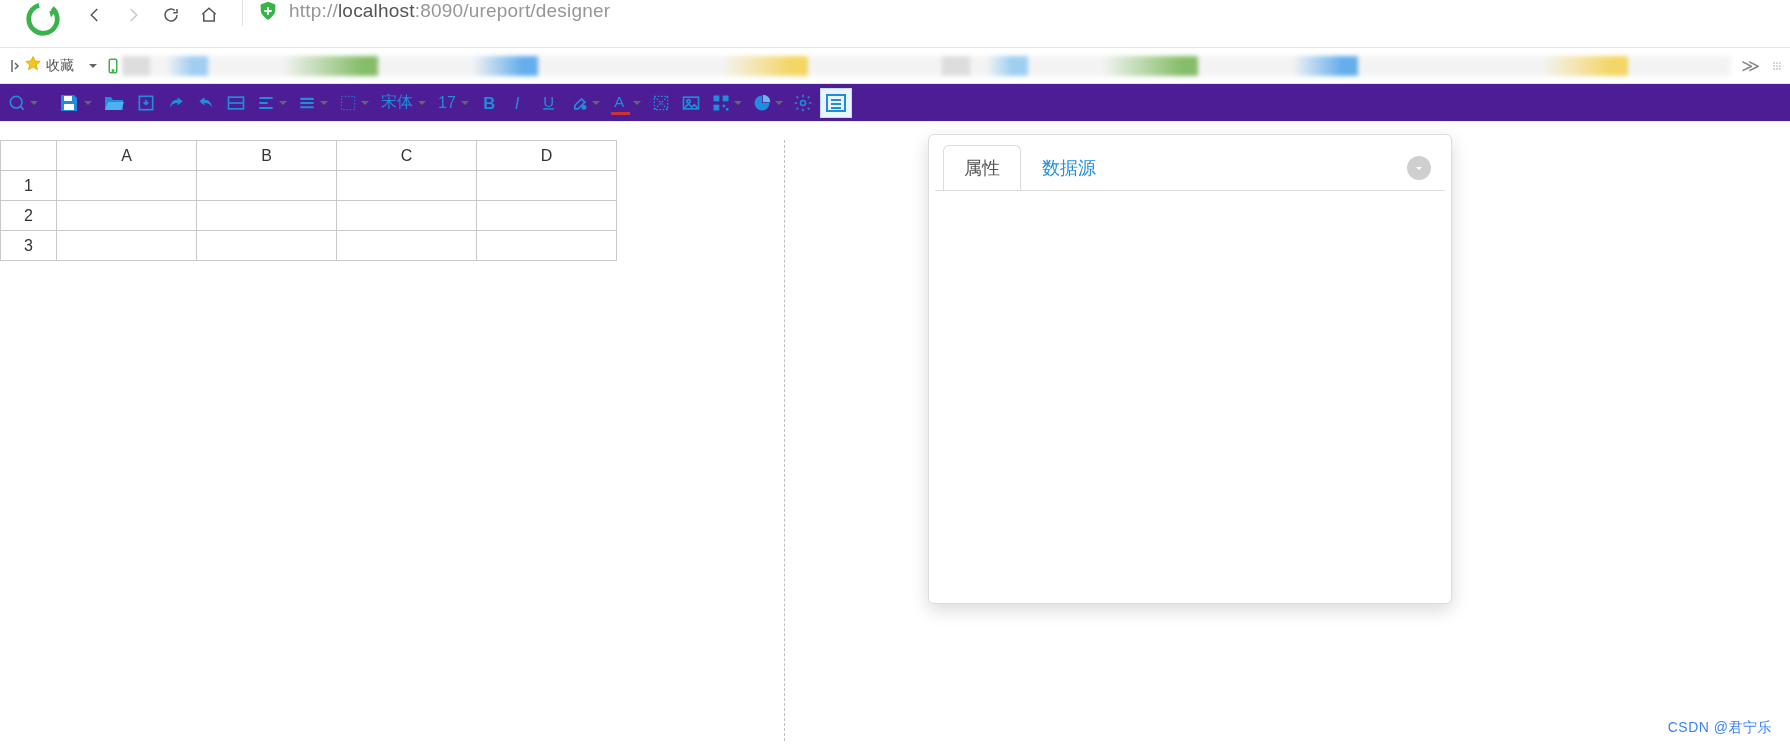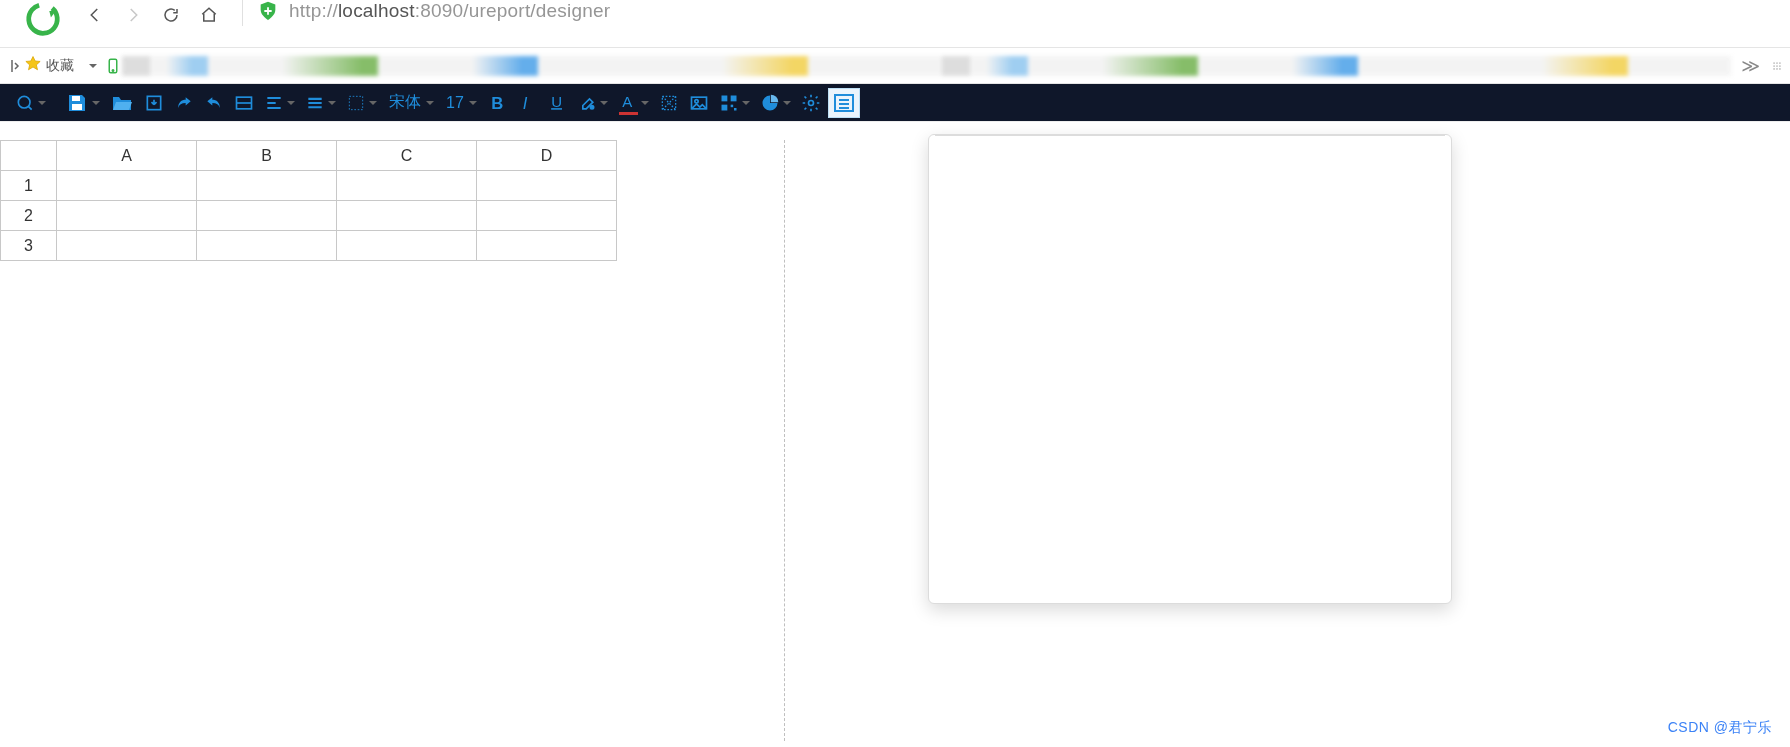--- a/index.html
+++ b/index.html
@@ -19,21 +19,21 @@
 
 .bookmarks { height:36px; display:flex; align-items:center; padding:0 6px; border-bottom:1px solid #e5e5e5; }
 .bookmarks .expand { width:18px; height:18px; color:#666; }
 .fav { display:flex; align-items:center; gap:4px; font-size:14px; color:#555; }
 .fav-star svg { width:18px; height:18px; }
 .bm-blur { flex:1; height:20px; background:repeating-linear-gradient(90deg,#d8d8d8 0 28px,#f2f2f2 28px 44px,#8fc6ef 70px 86px,#f2f2f2 86px 160px,#71b24f 240px 256px,#f2f2f2 256px 350px,#49a0e8 400px 416px,#f2f2f2 416px 600px,#f2cf4a 670px 686px,#f2f2f2 686px 820px); filter:blur(2px); opacity:.85; }
 .bm-more { color:#888; font-size:18px; margin:0 10px; }
 .bm-grip { width:14px; height:14px; color:#bbb; }
 
 
-.designer-toolbar { height:38px; display:flex; align-items:center; padding:0 12px; border-bottom:1px solid #eee; gap:4px; background:#0f172a; }
+.designer-toolbar { height:38px; display:flex; align-items:center; padding:0 4px; border-bottom:1px solid #eee; gap:4px; background:#4c1d95; }
 .tb { height:30px; min-width:26px; display:flex; align-items:center; justify-content:center; color:#1f8ddb; padding:0 3px; position:relative; }
 .tb svg { width:20px; height:20px; }
 .tb.big svg { width:24px; height:24px; }
 .tb .caret { border:4px solid transparent; border-top-color:#666; margin-left:3px; margin-top:4px; }
 .tb-sep { width:1px; height:24px; background:transparent; margin:0 2px; }
 .tb-text { font-size:16px; color:#1f8ddb; padding:0 2px; }
 .tb .underline-bar { position:absolute; bottom:3px; left:4px; right:12px; height:3px; background:#cc3333; }
 .tb.fontcolor .underline-bar { right:14px; }
 .tb.redo svg, .tb.undo svg { color:#1f8ddb; }
 
@@ -315,17 +315,27 @@
             <td></td>
             <td></td>
       </tr>
     </tbody>
       </table>
   </div>
 
   <div class="ruler"></div>
 
   <div class="panel">
+    <div class="panel-tabs">
+      <div class="ptab active">属性</div>
+      <div class="ptab inactive">数据源</div>
+      <div class="spacer"></div>
+      <div class="collapse-btn">
+        <svg width="12" height="12" viewBox="0 0 24 24" fill="currentColor">
+            <path d="M12 16l-6-6h12z"></path>
+          </svg>
+      </div>
+    </div>
     <div class="panel-body"></div>
   </div>
 
   <div class="watermark">CSDN @君宁乐</div>
 </div>
 
 </body></html>

